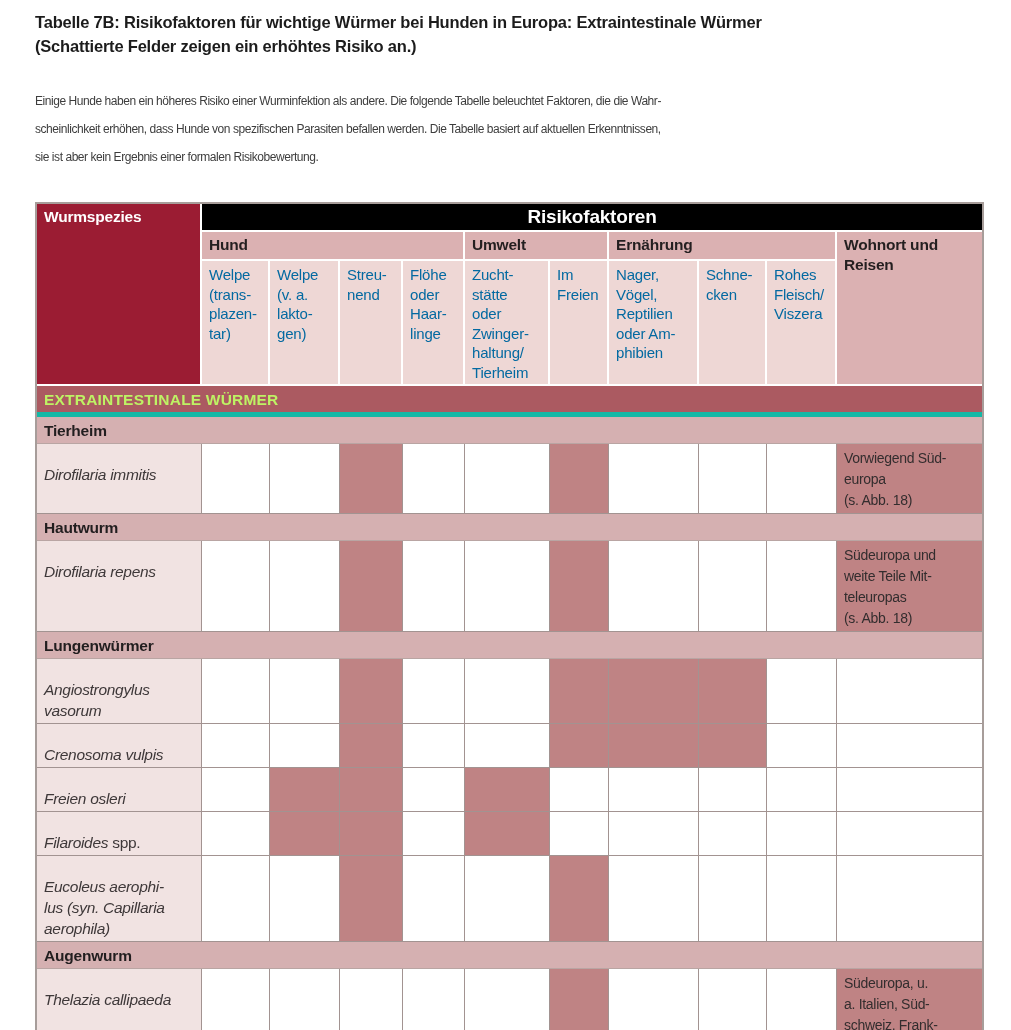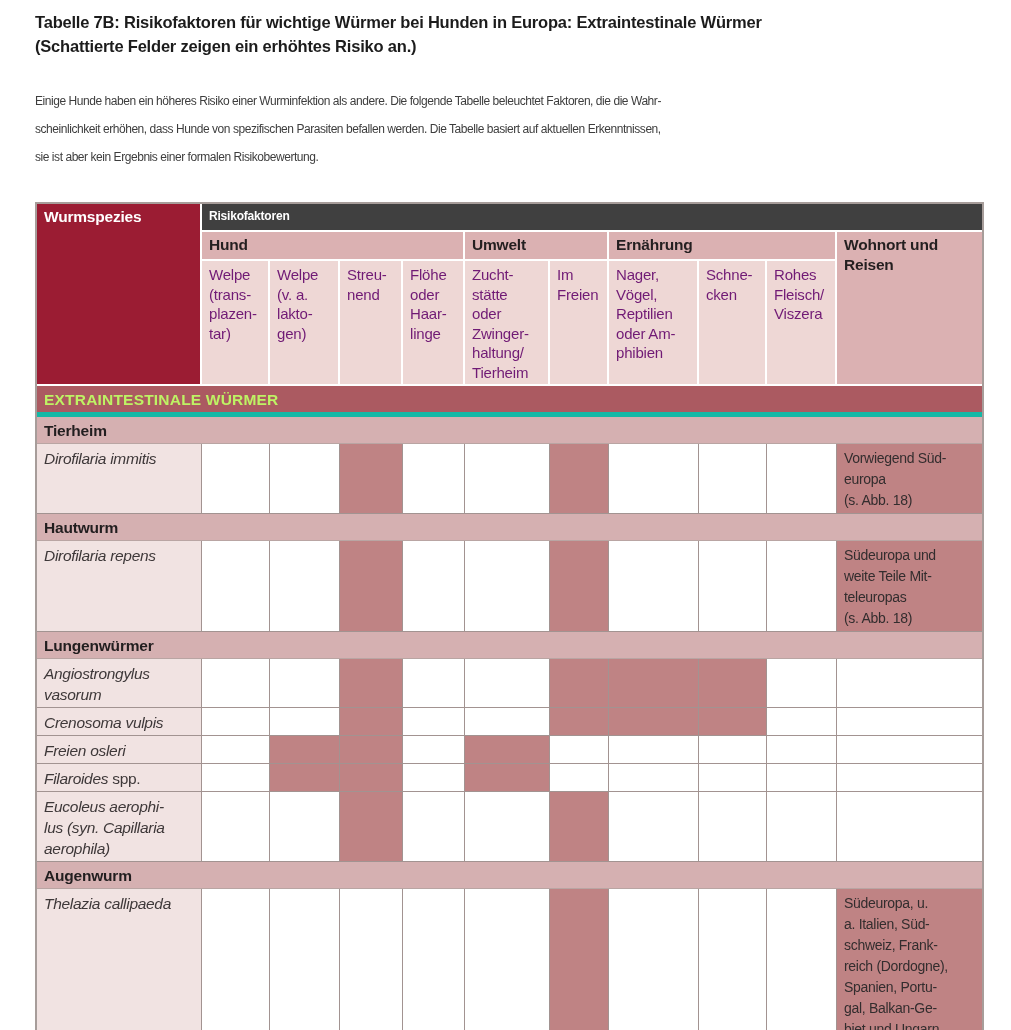--- a/index.html
+++ b/index.html
@@ -13,39 +13,39 @@
          color:#3d3d3d;white-space:pre-line;}
 
   table{border-collapse:separate;border-spacing:0;table-layout:fixed;width:945px;
         margin-top:31px;border:2px solid #a79d9a;letter-spacing:-0.2px;}
   th,td{padding:3px 7px 2px 7px;vertical-align:top;overflow:hidden;}
 
   
   thead th{border-right:2px solid #ffffff;border-bottom:2px solid #ffffff;
            text-align:left;font-weight:bold;}
   .corner{background:#9b1c33;color:#ffffff;font-size:15.5px;line-height:19px;}
-  .riskhead{background:#404040;color:#ffffff;font-size:12px;line-height:19px;border-right:none;}
+  .riskhead{background:#000000;color:#ffffff;font-size:19px;line-height:19px;border-right:none;text-align:center;}
   .r1 th{height:21px;}
   .r2 th{height:22px;}
   .group{background:#dbb1b2;color:#241f20;font-size:15.5px;line-height:19px;}
   .lochead{background:#dbb1b2;color:#241f20;font-size:15.5px;line-height:20px;
            border-right:none;white-space:pre-line;}
   .r3 th{height:117px;}
-  .sub{background:#eed7d5;color:#701a75;font-weight:normal;font-size:15px;
+  .sub{background:#eed7d5;color:#0369a1;font-weight:normal;font-size:15px;
        line-height:19.5px;white-space:pre-line;padding-top:4px;}
 
   
   .section{background:#ab5a61;color:#bef264;font-weight:bold;font-size:15.5px;
            line-height:21px;letter-spacing:0.2px;border-bottom:5px solid #14b8a6;height:21px;}
   .subsection{background:#d5b0b1;color:#221e1f;font-weight:bold;font-size:15.5px;
               line-height:21px;border-bottom:1px solid #b9a5a3;height:21px;}
   .data-row td{border-right:1px solid #a29391;border-bottom:1px solid #a29391;line-height:21px;}
   .data-row td:last-child{border-right:none;}
   .species{background:#f1e3e2;font-size:15.5px;color:#3e3839;letter-spacing:-0.3px;
-           white-space:pre-line;padding-top:4px;}
+           white-space:pre-line;padding-top:20px;}
   .species i{font-style:italic;}
   .risk{background:#ffffff;}
   .risk.on{background:#bf8384;}
   .loc{background:#ffffff;font-size:14px;color:#332d2e;line-height:21px;
        letter-spacing:-0.3px;white-space:pre-line;padding-top:4px;}
   .loc.on-loc{background:#bf8384;}
 </style>
 </head>
 <body>
 

